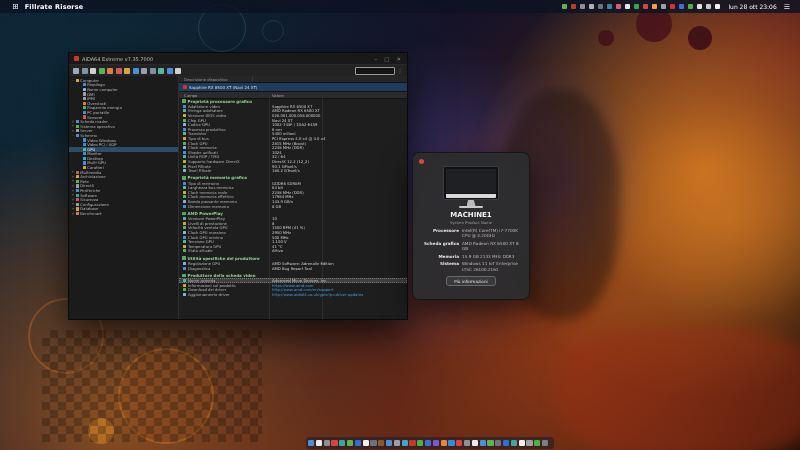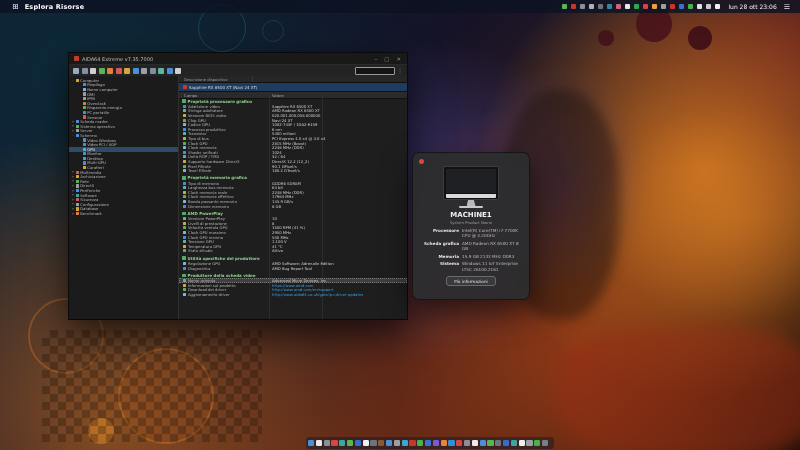--- a/index.html
+++ b/index.html
@@ -110,21 +110,21 @@
   <div class="wp" style="left:600px;top:110px;width:260px;height:210px;background:radial-gradient(ellipse,rgba(214,124,36,.55),rgba(214,124,36,0) 72%);filter:blur(8px)"></div>
   <div class="wp" style="left:556px;top:326px;width:266px;height:134px;border-radius:40%;background:rgba(150,46,20,.5);filter:blur(8px)"></div>
   <div class="wp" style="left:28px;top:298px;width:72px;height:72px;border:2px solid rgba(202,112,42,.4)"></div>
   <div class="wp" style="left:118px;top:348px;width:92px;height:92px;border:2px solid rgba(222,132,42,.35);background:rgba(162,82,26,.22)"></div>
   <div class="wp" style="left:88px;top:418px;width:26px;height:26px;background:rgba(230,142,42,.5)"></div>
   <div class="checker"></div>
 </div>
 
 <header class="menubar">
   <span class="mb-logo">⊞</span>
-  <span class="mb-app">Esplora Risorse</span>
+  <span class="mb-app">Fillrate Risorse</span>
   <div class="mb-right">
     <span id="tray" style="display:flex;gap:4px;align-items:center;">
         <span class="ticon" style="background: rgb(87, 183, 87);"></span>
         <span class="ticon" style="background: rgb(192, 57, 43);"></span>
         <span class="ticon" style="background: rgb(138, 143, 152);"></span>
         <span class="ticon" style="background: rgb(170, 178, 188);"></span>
         <span class="ticon" style="background: rgb(107, 114, 128);"></span>
         <span class="ticon" style="background: rgb(59, 130, 160);"></span>
         <span class="ticon" style="background: rgb(208, 96, 128);"></span>
         <span class="ticon" style="background: rgb(229, 231, 235);"></span>

